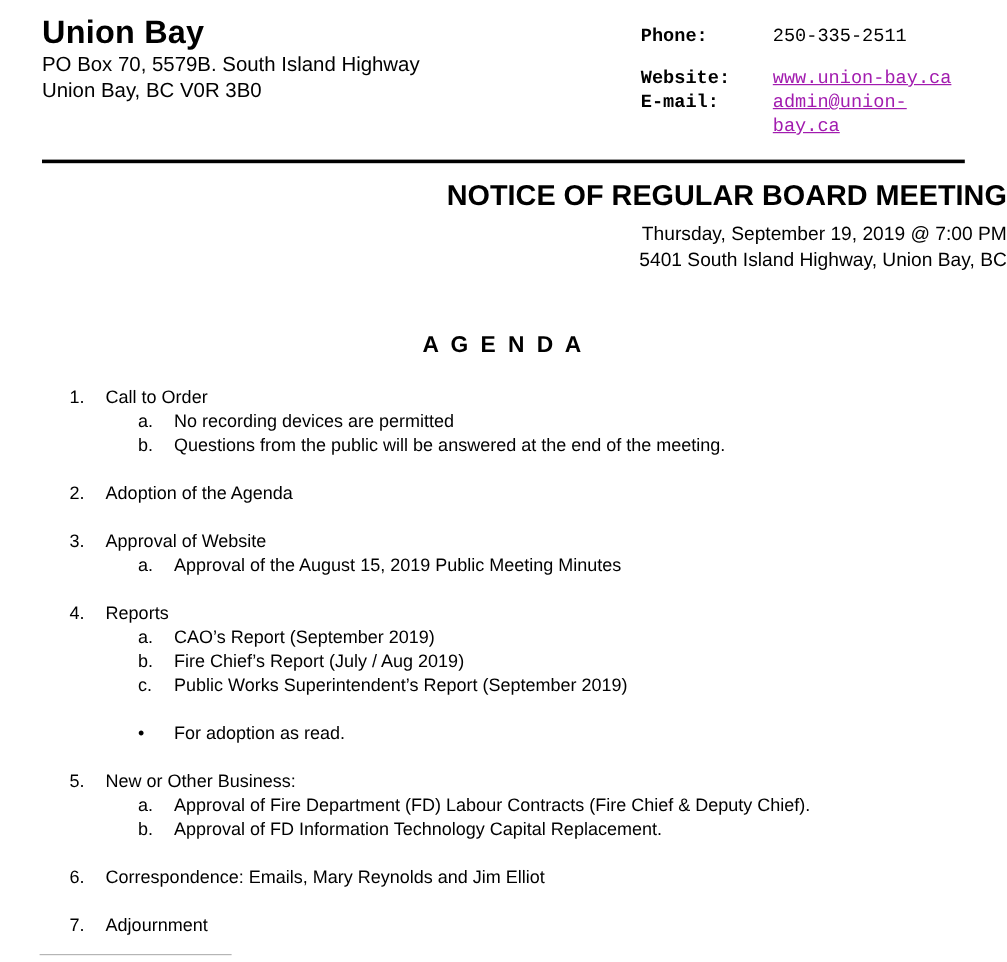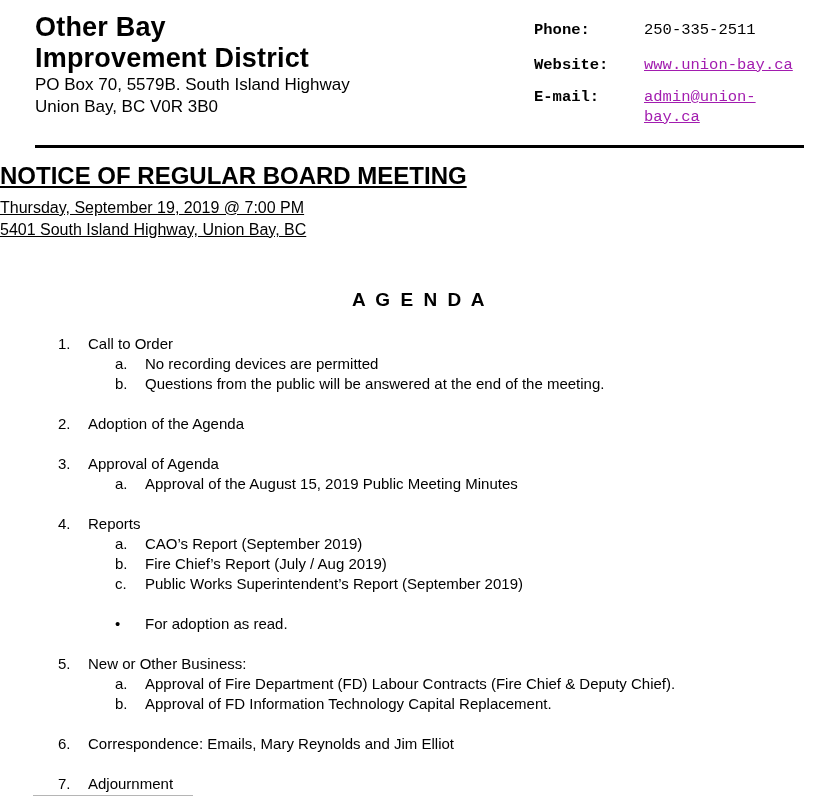--- a/index.html
+++ b/index.html
@@ -13,29 +13,29 @@
   .page { position: relative; width: 839px; height: 802px; background: #fff; }
 
   
   .header { display: flex; justify-content: space-between; padding: 12px 35px 0 35px; }
   .org-name { font-size: 27px; font-weight: bold; line-height: 31px; letter-spacing: 0.2px; }
   .org-addr { font-size: 17px; line-height: 22px; }
   .contact { width: 270px; padding-top: 8px; font-size: 15.5px; font-family: Liberation Mono, monospace; }
   .contact-row { display: flex; line-height: 20px; }
   .contact-row.phone { margin-bottom: 15px; }
   .contact-row.fax { margin-bottom: 7px; }
-  .contact-row.website { margin-bottom: 12px; }
+  .contact-row.website { margin-bottom: 0; }
   .contact-label { font-weight: bold; width: 110px; flex-shrink: 0; }
   .contact-value { }
   a.link { color: #a21caf; text-decoration: underline; }
 
   .rule { margin: 18px 35px 0 35px; border-top: 3px solid #000; }
 
   
-  .notice { text-align: left; margin-top: 13px; text-decoration: underline; }
+  .notice { text-align: right; margin-top: 13px; }
   .notice-title { font-size: 24px; font-weight: bold; line-height: 30px; margin-bottom: 6px; }
   .notice-line { font-size: 16px; line-height: 22px; }
 
   
   .agenda-heading {
     text-align: center; font-weight: bold; font-size: 19px;
     letter-spacing: 2.5px; margin-top: 48px; line-height: 22px;
   }
   .agenda-list { margin-top: 23px; font-size: 15px; }
   .agenda-item { margin-top: 20px; }
@@ -54,22 +54,21 @@
     width: 160px; border-top: 1px solid #b5b5b5;
   }
 </style>
 </head>
 <body>
 
 <div class="page">
 
   <div class="header">
     <div class="org-block">
-      <div class="org-name">Other Bay</div>
-      <div class="org-name">Improvement District</div>
+      <div class="org-name">Union Bay</div>
       <div class="org-addr">PO Box 70, 5579B. South Island Highway</div>
       <div class="org-addr">Union Bay, BC V0R 3B0</div>
     </div>
     <div class="contact">
       <div class="contact-row phone">
         <span class="contact-label">Phone:</span>
         <span class="contact-value">250-335-2511</span>
       </div>
       <div class="contact-row website">
         <span class="contact-label">Website:</span>
@@ -112,21 +111,21 @@
     <div class="agenda-item">
       <div class="item-row">
         <span class="item-num">2.</span>
         <span class="item-text">Adoption of the Agenda</span>
       </div>
     </div>
 
     <div class="agenda-item">
       <div class="item-row">
         <span class="item-num">3.</span>
-        <span class="item-text">Approval of Agenda</span>
+        <span class="item-text">Approval of Website</span>
       </div>
       <div class="sub-row">
         <span class="sub-marker">a.</span>
         <span class="sub-text">Approval of the August 15, 2019 Public Meeting Minutes</span>
       </div>
     </div>
 
     <div class="agenda-item">
       <div class="item-row">
         <span class="item-num">4.</span>

